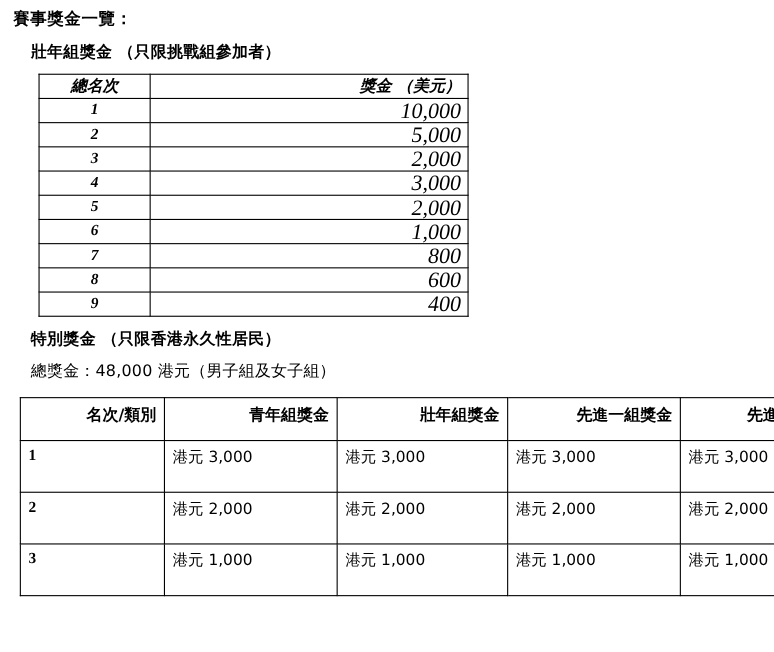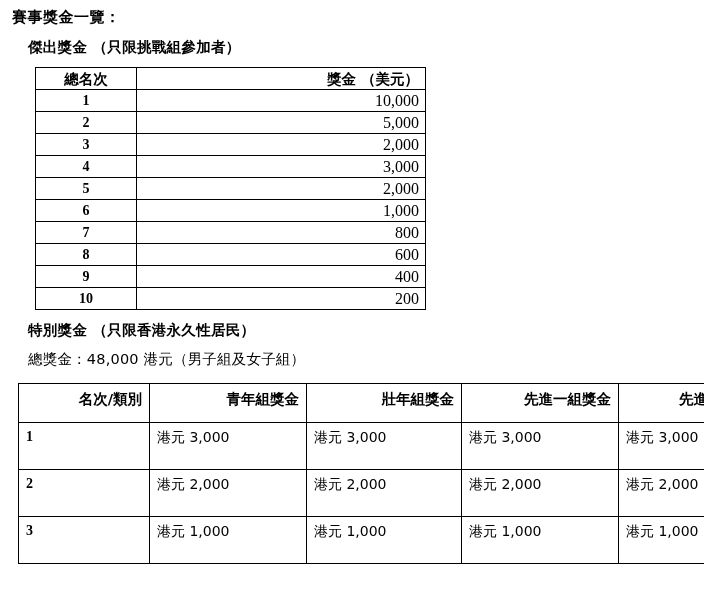--- a/index.html
+++ b/index.html
@@ -44,40 +44,41 @@
     margin: 10px 0 0 25px;
     table-layout: fixed;
     width: 366px;
   }
   .table-main th, .table-main td {
     border: 1px solid #000000;
     height: 21px;
     font-size: 14px;
     padding: 0 6px;
     line-height: 20px;
+    font-style: italic;
   }
   .table-main th {
     font-weight: bold;
   }
   .table-main .col-rank {
     width: 88px;
     text-align: center;
   }
   .table-main .col-prize {
     width: 276px;
     text-align: right;
   }
   .table-main td.col-rank {
     font-weight: bold;
     font-family: "Liberation Serif", "DejaVu Serif", serif;
     font-size: 14px;
   }
   .table-main td.col-prize {
     font-family: "Liberation Serif", "DejaVu Serif", serif;
-    font-size: 16px;
+    font-size: 20px;
     padding-left: 9px;
   }
   .table-main th.col-rank, .table-main th.col-prize {
     font-family: "DejaVu Sans", "Liberation Sans", sans-serif;
     font-size: 14.5px;
   }
   
   .table-special {
     border-collapse: collapse;
     margin: 14px 0 0 8px;
@@ -115,21 +116,21 @@
     margin-top: 20px;
   }
 </style>
 </head>
 <body>
 
 <div class="page">
 
   <div class="doc-title">賽事獎金一覽：</div>
 
-  <div class="section-heading">傑出獎金 （只限挑戰組參加者）</div>
+  <div class="section-heading">壯年組獎金 （只限挑戰組參加者）</div>
 
 
   <table class="table-main">
     <thead>
       <tr>
         <th class="col-rank">總名次</th>
         <th class="col-prize">獎金 （美元）</th>
       </tr>
     </thead>
     <tbody>
@@ -161,24 +162,20 @@
         <td class="col-rank rank-cell">7</td>
         <td class="col-prize">800</td>
       </tr>
       <tr>
         <td class="col-rank rank-cell">8</td>
         <td class="col-prize">600</td>
       </tr>
       <tr>
         <td class="col-rank rank-cell">9</td>
         <td class="col-prize">400</td>
-      </tr>
-      <tr>
-        <td class="col-rank rank-cell">10</td>
-        <td class="col-prize">200</td>
       </tr>
     </tbody>
   </table>
 
   <div class="section-heading">特別獎金 （只限香港永久性居民）</div>
 
   <div class="section-subline">總獎金：48,000 港元（男子組及女子組）</div>
 
   <table class="table-special">
     <thead>

